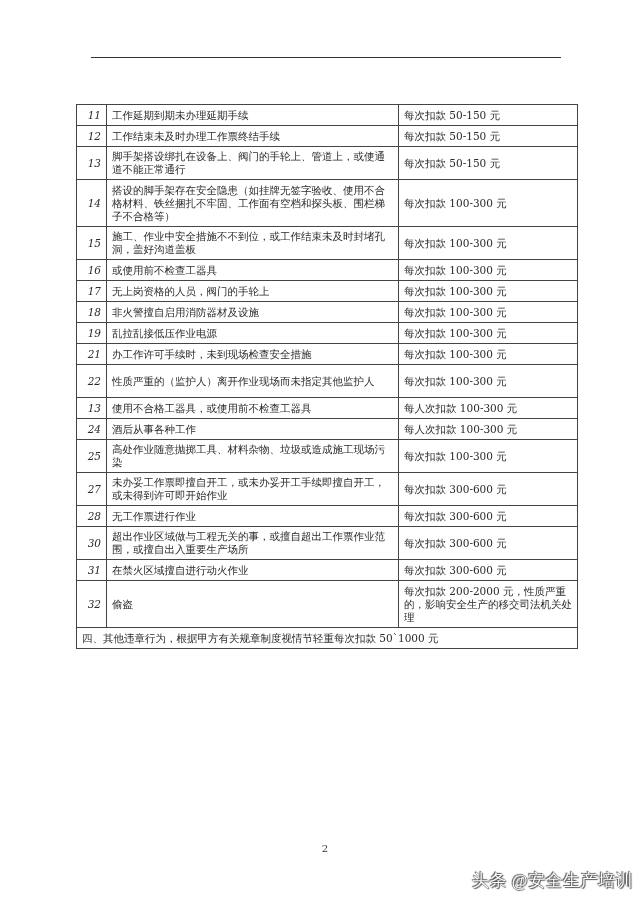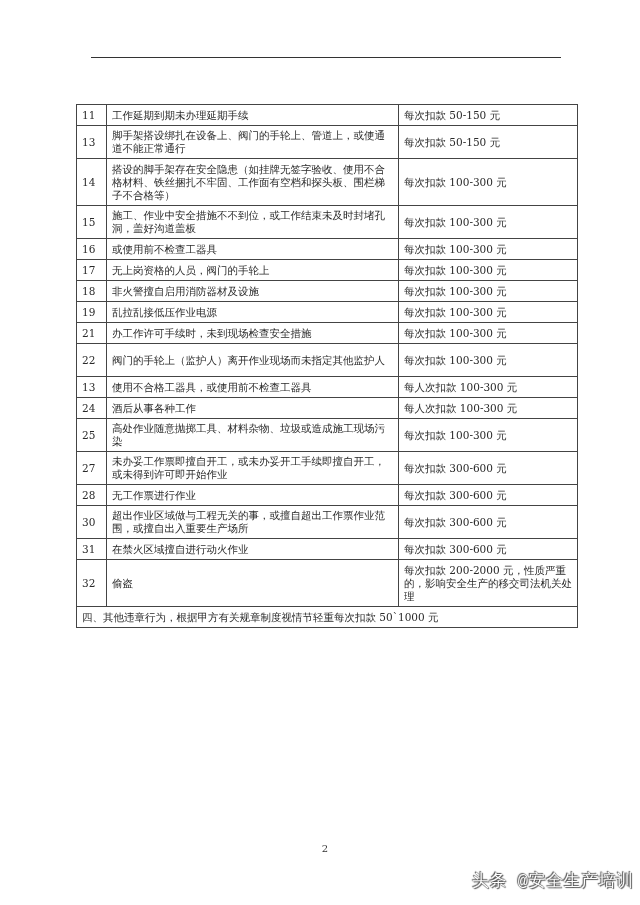--- a/index.html
+++ b/index.html
@@ -12,49 +12,54 @@
     border-top: 1px solid #333;
   }
   table.rules {
     position: absolute; left: 76px; top: 104px; width: 502px;
     border-collapse: collapse; table-layout: fixed;
     font-size: 10.5px; line-height: 13px;
   }
   table.rules td {
     border: 1px solid #444; padding: 3px 5px; vertical-align: middle;
   }
-  td.num { width: 19px; text-align: left; padding: 3px 4px; }
+  td.num { width: 19px; text-align: right; padding: 3px 4px; font-style: italic; }
   td.desc { width: 281px; }
   td.pen { }
   tr.r1 td { height: 14px; }
   tr.r2 td { height: 26px; }
   tr.r3 td { height: 40px; }
   td.footer-row { padding: 4px 6px; height: 14px; }
   .page-number {
     position: absolute; left: 315px; top: 843px; width: 20px; text-align: center;
     font-size: 10px; color: #333;
   }
   .watermark {
     position: absolute; left: 472px; top: 869px;
-    font-family: Liberation Mono, monospace;
+    font-family: Liberation Serif, serif;
     font-size: 17px; color: #ffffff;
     text-shadow: 0 0 1px #333, 1px 1px 1px #555, -1px -1px 1px #555;
     letter-spacing: 0.5px;
   }
 </style>
 </head>
 <body>
 
 <div class="header-rule"></div>
 
 <table class="rules">
   <tbody id="rows-body">
   <tr class="r1">
         <td class="num">11</td>
         <td class="desc">工作延期到期未办理延期手续</td>
+        <td class="pen">每次扣款 50-150 元</td>
+      </tr>
+      <tr class="r1">
+        <td class="num">12</td>
+        <td class="desc">工作结束未及时办理工作票终结手续</td>
         <td class="pen">每次扣款 50-150 元</td>
       </tr>
       <tr class="r2">
         <td class="num">13</td>
         <td class="desc">脚手架搭设绑扎在设备上、阀门的手轮上、管道上，或使通道不能正常通行</td>
         <td class="pen">每次扣款 50-150 元</td>
       </tr>
       <tr class="r3">
         <td class="num">14</td>
         <td class="desc">搭设的脚手架存在安全隐患（如挂牌无签字验收、使用不合格材料、铁丝捆扎不牢固、工作面有空档和探头板、围栏梯子不合格等）</td>
@@ -85,21 +90,21 @@
         <td class="desc">乱拉乱接低压作业电源</td>
         <td class="pen">每次扣款 100-300 元</td>
       </tr>
       <tr class="r1">
         <td class="num">21</td>
         <td class="desc">办工作许可手续时，未到现场检查安全措施</td>
         <td class="pen">每次扣款 100-300 元</td>
       </tr>
       <tr class="r2">
         <td class="num">22</td>
-        <td class="desc">阀门的手轮上（监护人）离开作业现场而未指定其他监护人</td>
+        <td class="desc">性质严重的（监护人）离开作业现场而未指定其他监护人</td>
         <td class="pen">每次扣款 100-300 元</td>
       </tr>
       <tr class="r1">
         <td class="num">13</td>
         <td class="desc">使用不合格工器具，或使用前不检查工器具</td>
         <td class="pen">每人次扣款 100-300 元</td>
       </tr>
       <tr class="r1">
         <td class="num">24</td>
         <td class="desc">酒后从事各种工作</td>

